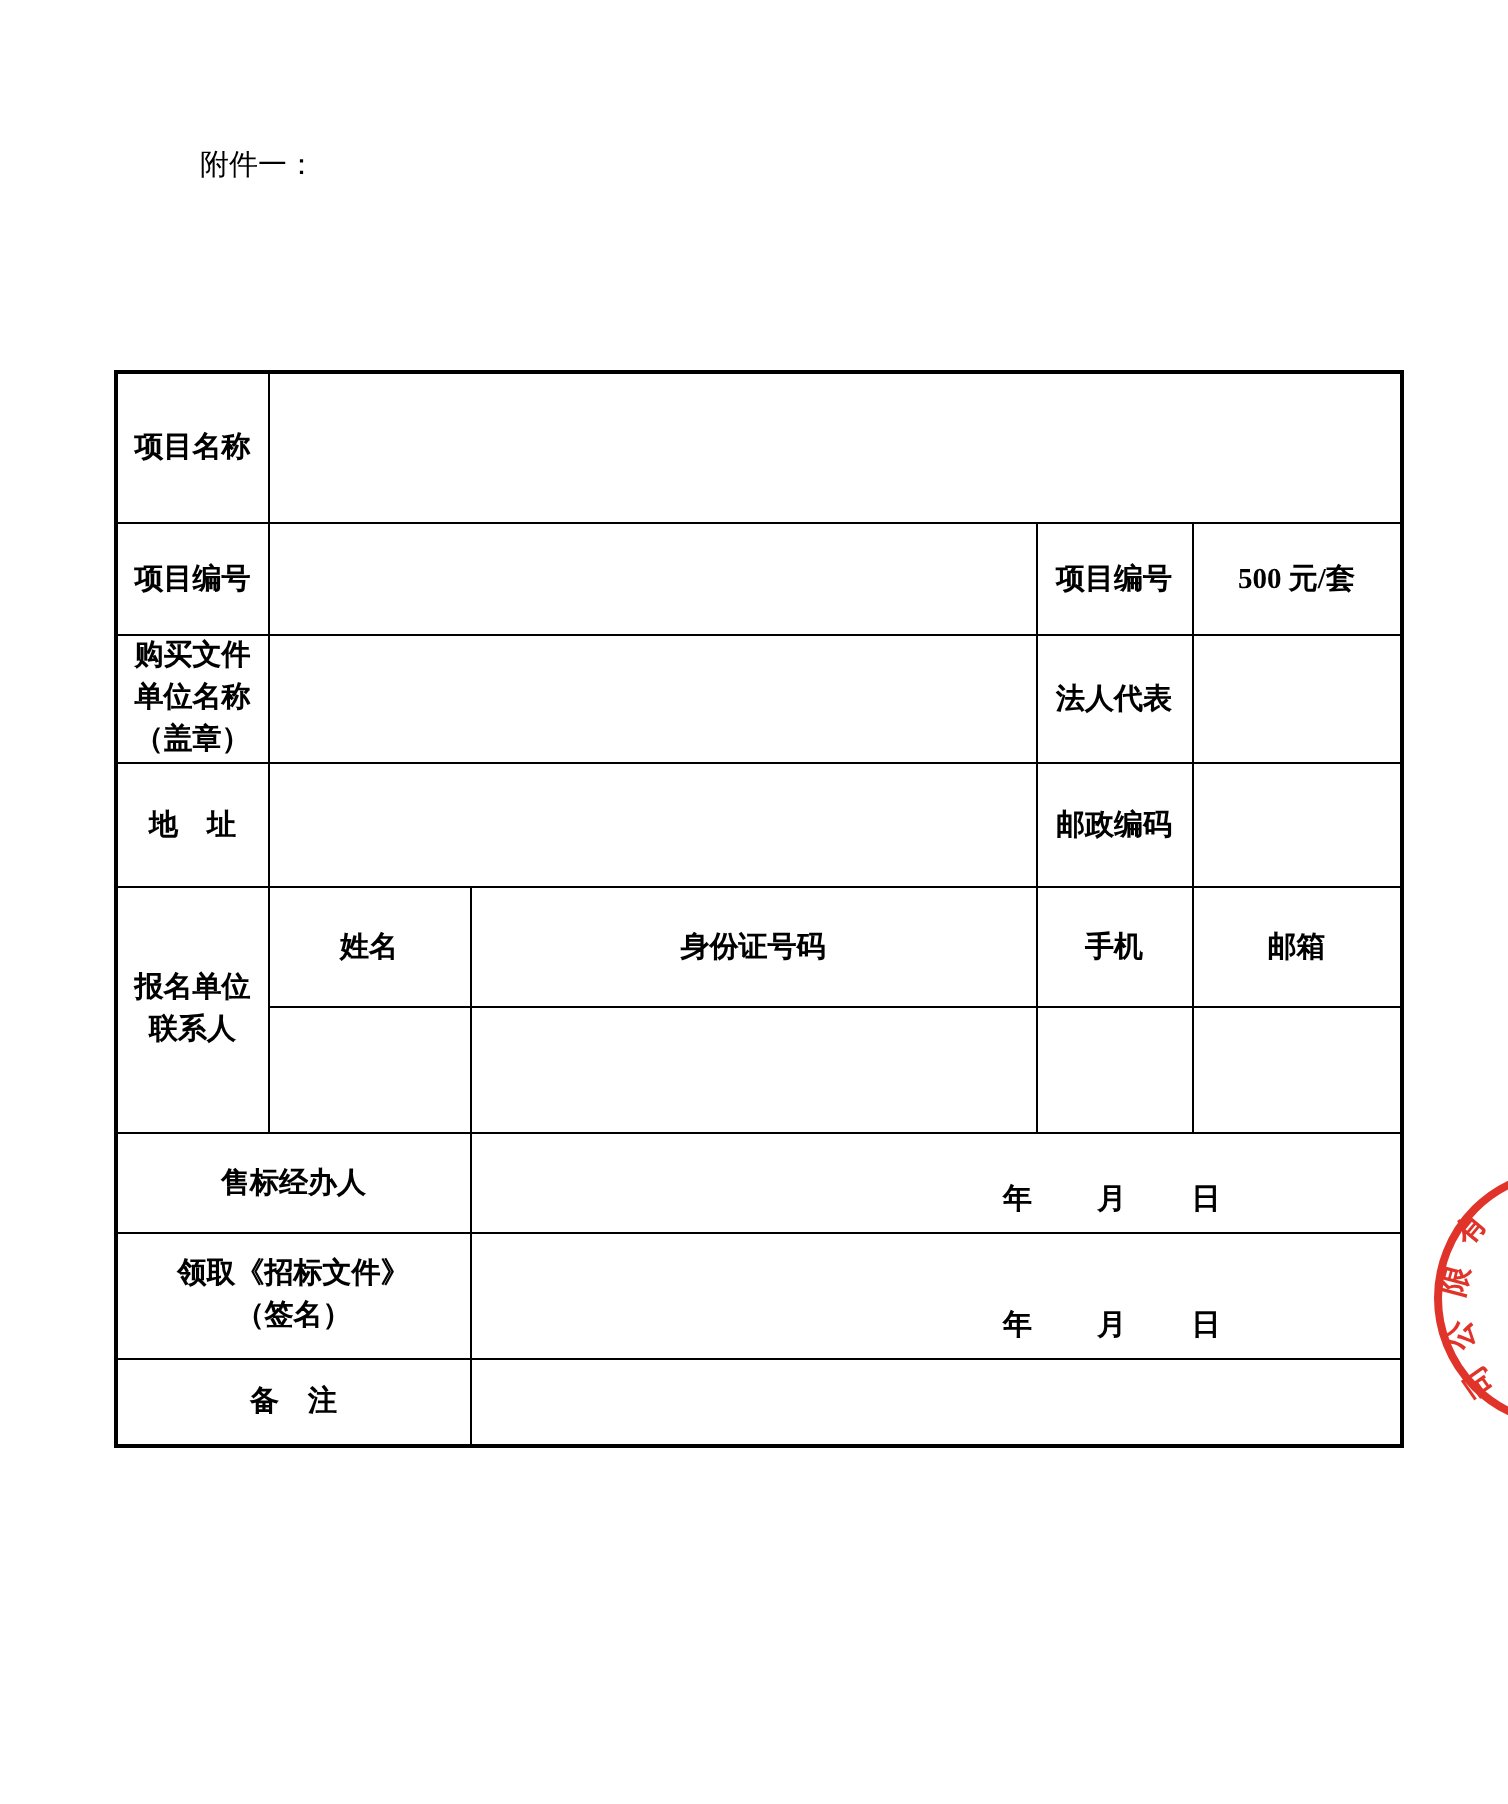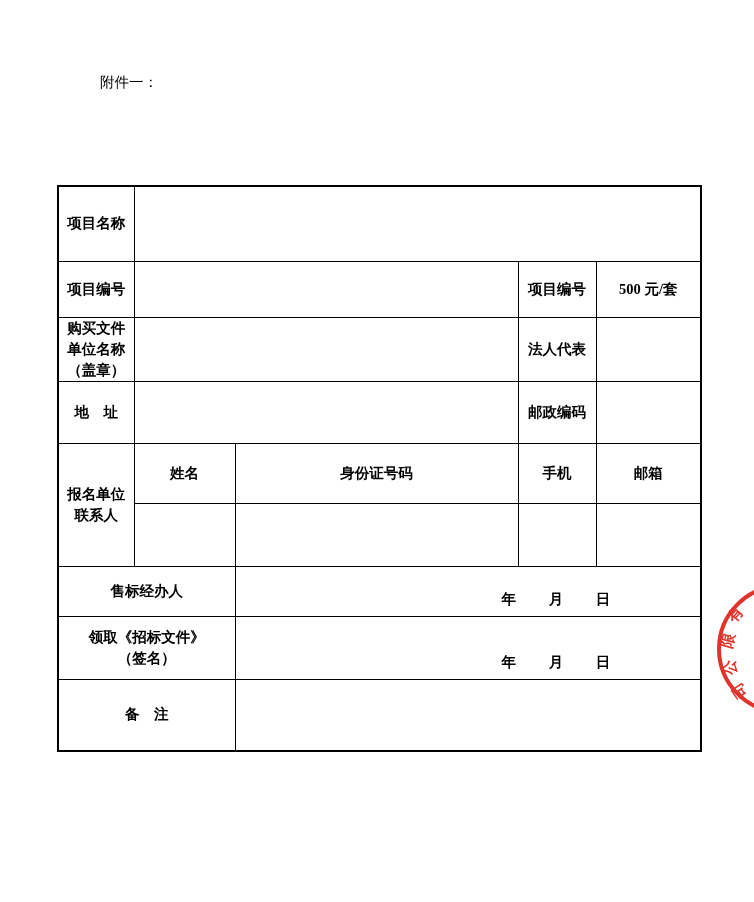--- a/index.html
+++ b/index.html
@@ -36,21 +36,21 @@
     font-weight:bold;
   }
   table.form-table td{
     border:1px solid #000;
     text-align:center;
     vertical-align:middle;
     padding:0;
     overflow:hidden;
   }
   .r1{height:75px}.r2{height:56px}.r3{height:64px}.r4{height:62px}
-  .r5{height:60px}.r6{height:63px}.r7{height:50px}.r8{height:63px}.r9{height:72px}
+  .r5{height:60px}.r6{height:63px}.r7{height:50px}.r8{height:63px}.r9{height:44px}
   .ml div{line-height:21px;}
   td.date-cell{position:relative;}
   .date-inline{
     position:absolute;left:266px;bottom:7px;
     white-space:nowrap;text-align:left;
   }
   .date-inline .unit{margin-left:29px;}
   .date-inline .unit:first-child{margin-left:0;}
   
   .stamp-circle{

